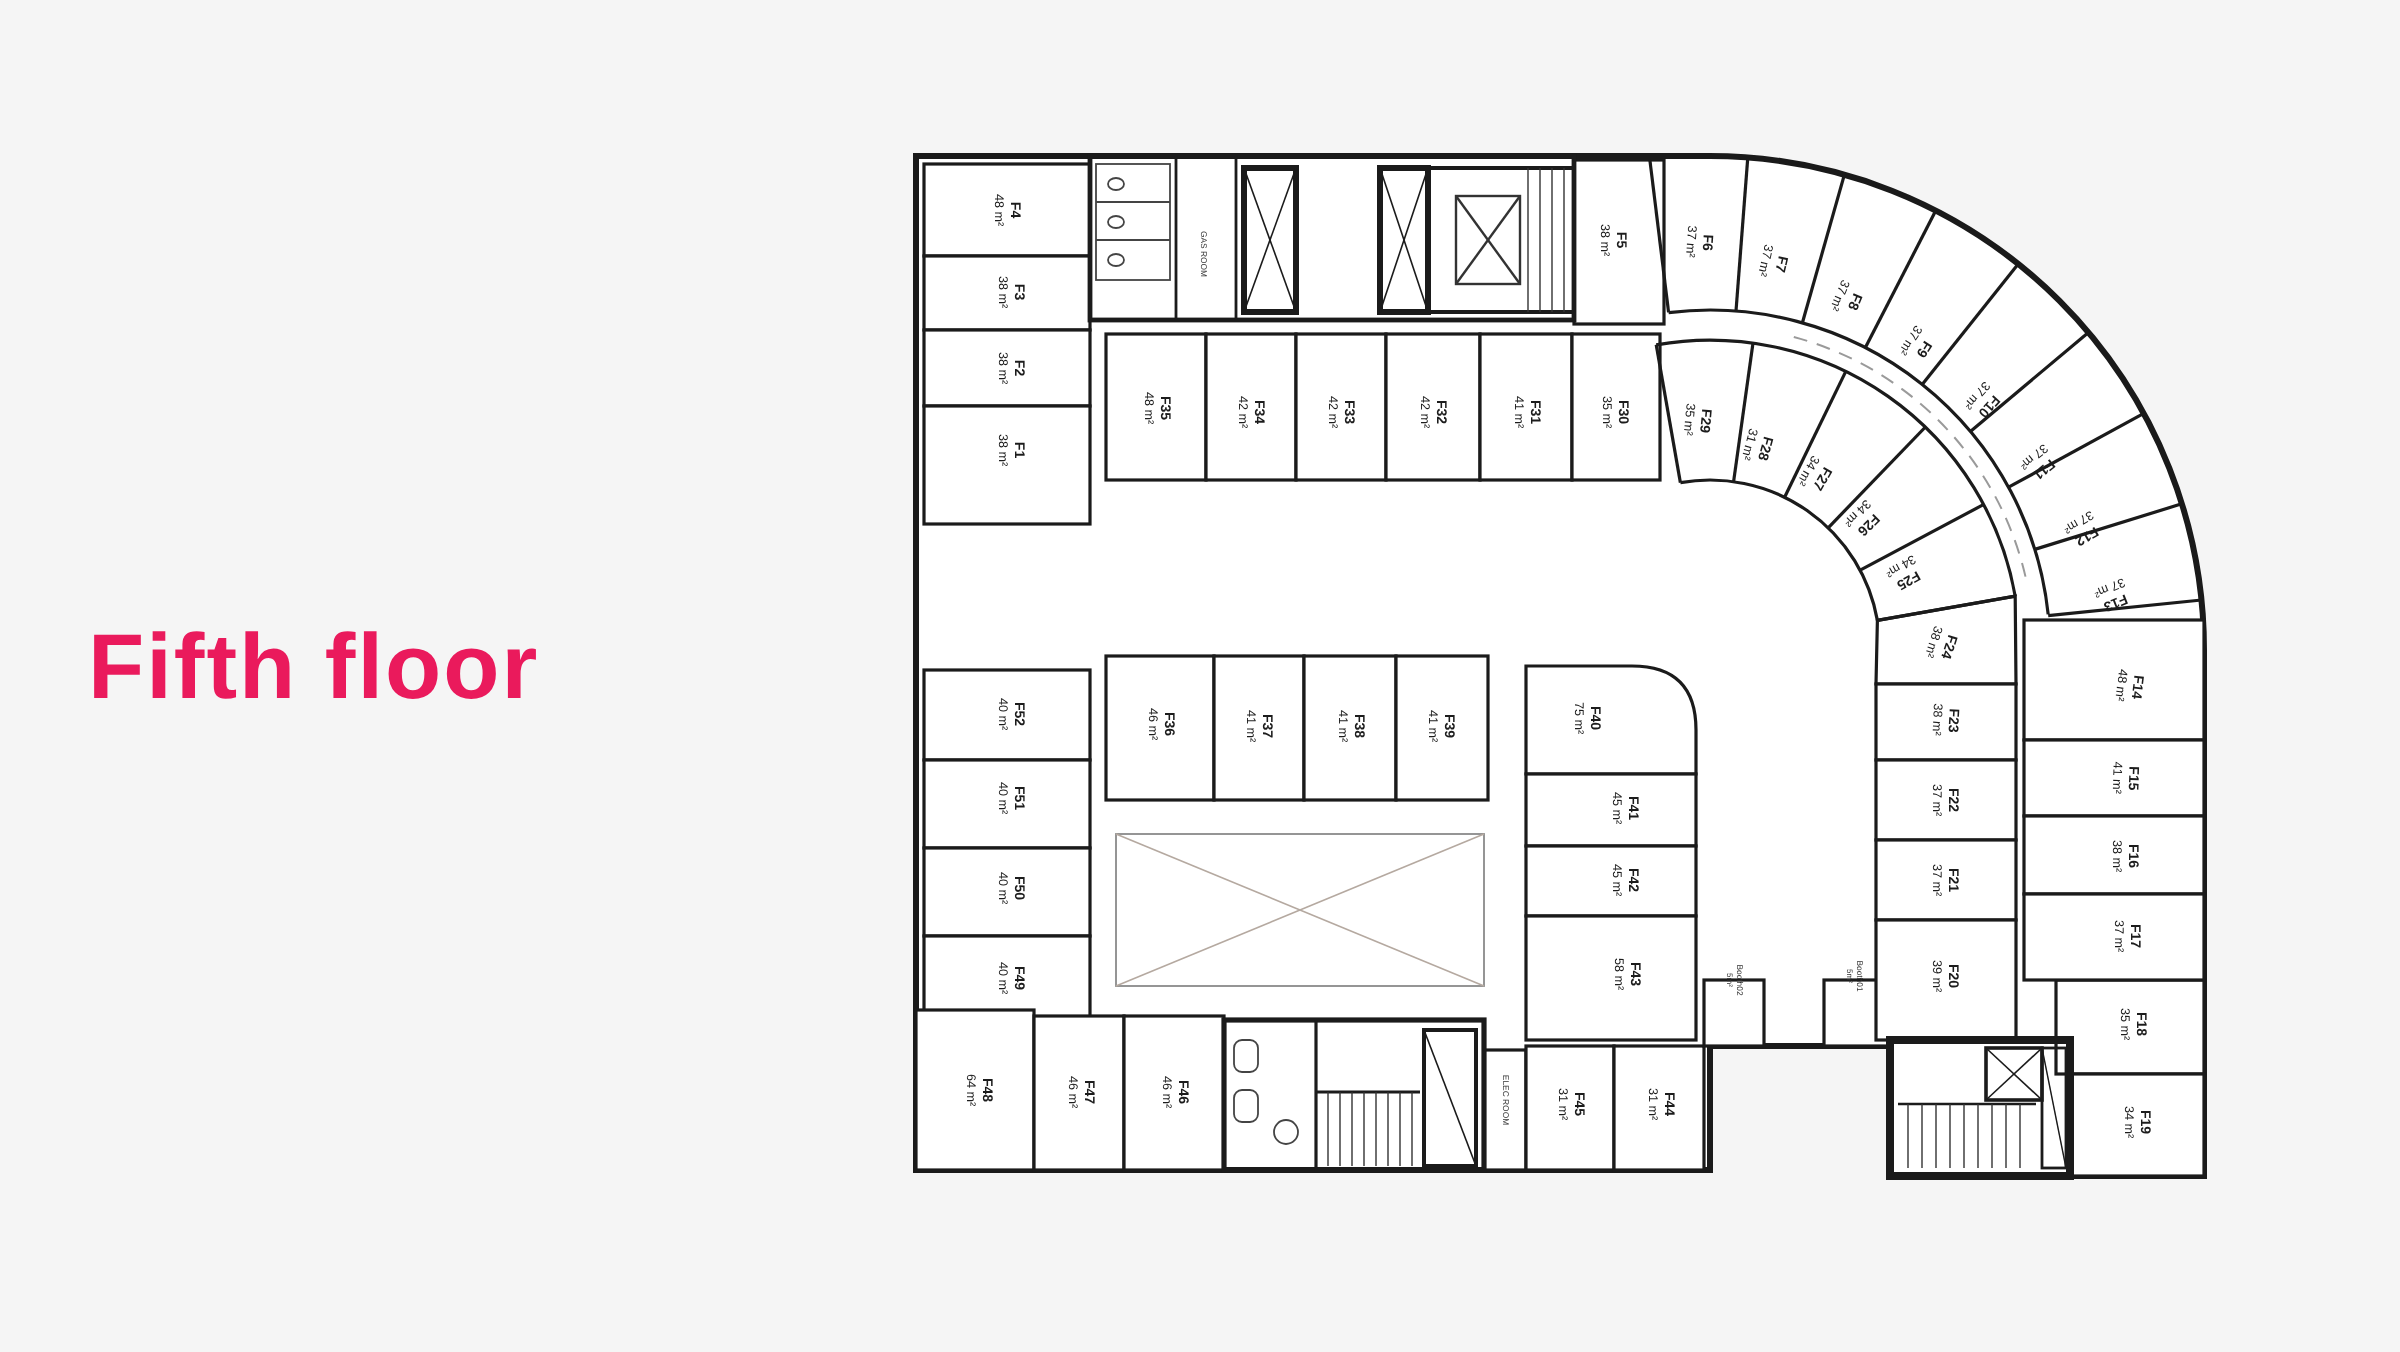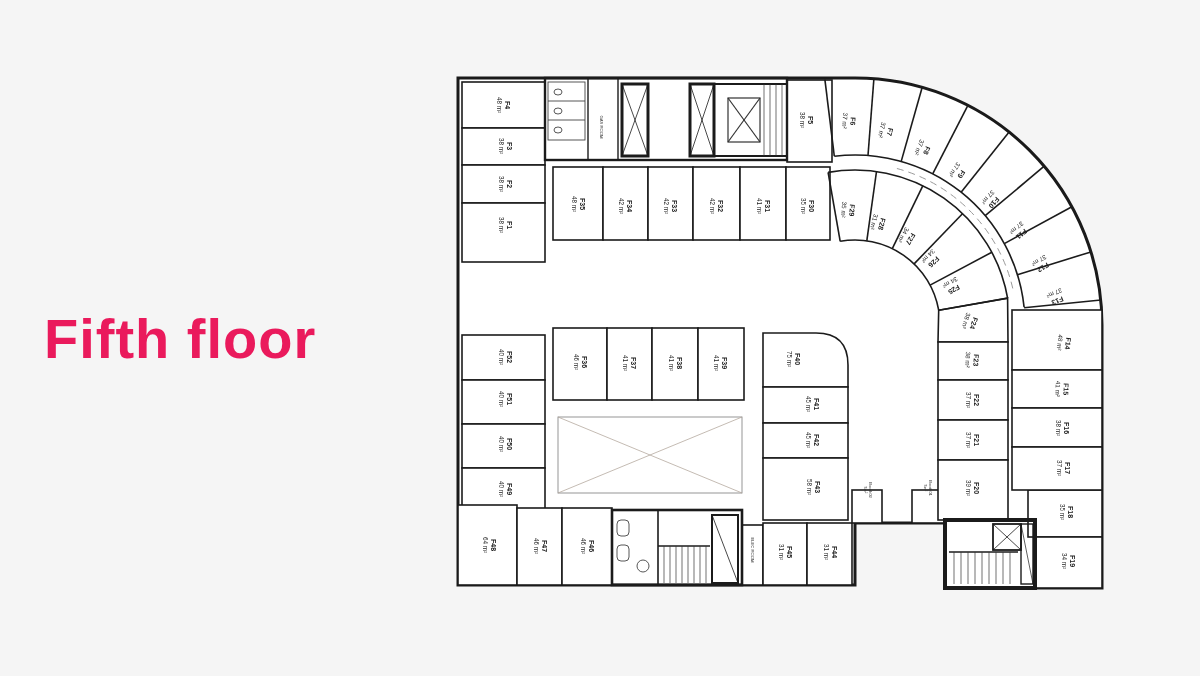--- a/index.html
+++ b/index.html
@@ -1,19 +1,19 @@
 <!DOCTYPE html>
 <html><head>
 <meta charset="utf-8">
 <style>
   html,body{margin:0;padding:0;}
   body{width:1200px;height:676px;background:#f5f5f5;position:relative;overflow:hidden;
        font-family:"Liberation Sans",sans-serif;}
   .stage{position:absolute;inset:0;}
-  .page-title{position:absolute;left:44px;top:306px;font-size:56px;font-weight:700;
+  .page-title{position:absolute;left:44px;top:306px;font-size:46px;font-weight:700;
        letter-spacing:1px;color:#EA1A5C;}
   svg{position:absolute;left:0;top:0;}
   .lbl{position:absolute;display:flex;flex-direction:column;align-items:center;
        transform:translate(-50%,-50%) rotate(var(--r,90deg));
        font-size:7px;font-weight:700;color:#1c1c1c;line-height:7.6px;white-space:nowrap;
        text-align:center;pointer-events:none;}
   .lbl .ar{font-weight:400;font-size:6.3px;}
   .lbl.tiny{font-size:4.2px;line-height:4.6px;font-weight:400;color:#333;}
   .lbl.tiny .ar{font-size:4px;}
   .lbl.util{font-size:4.2px;line-height:4.6px;font-weight:400;color:#333;}

